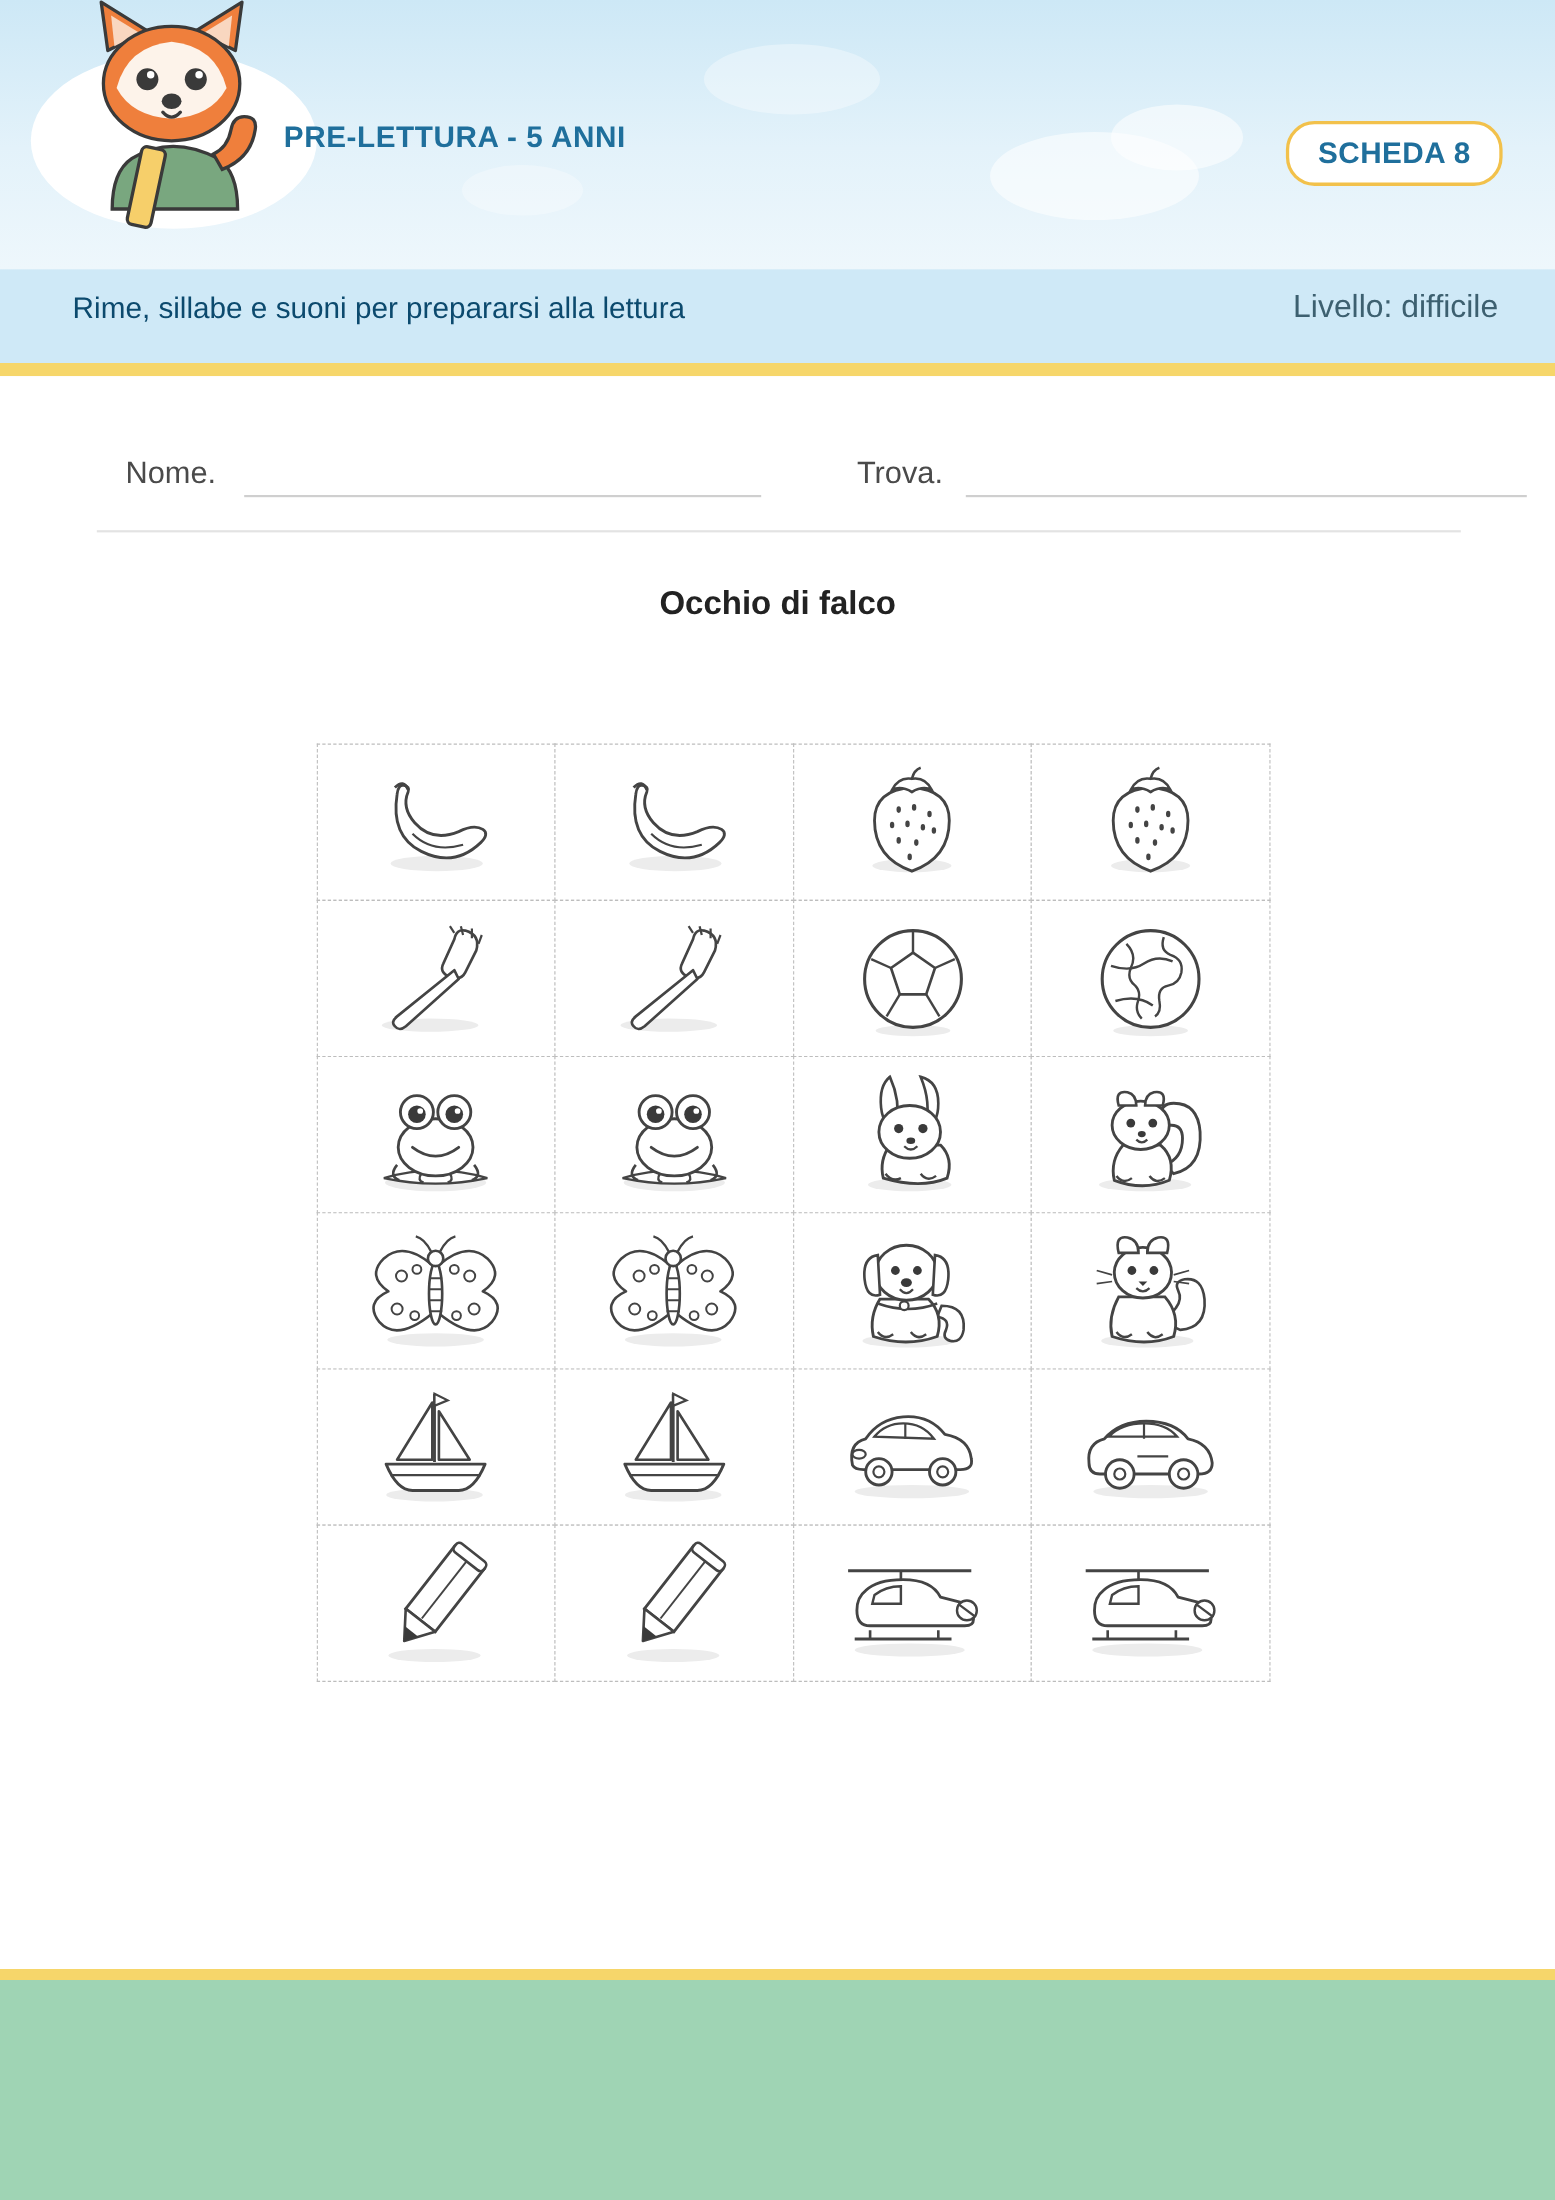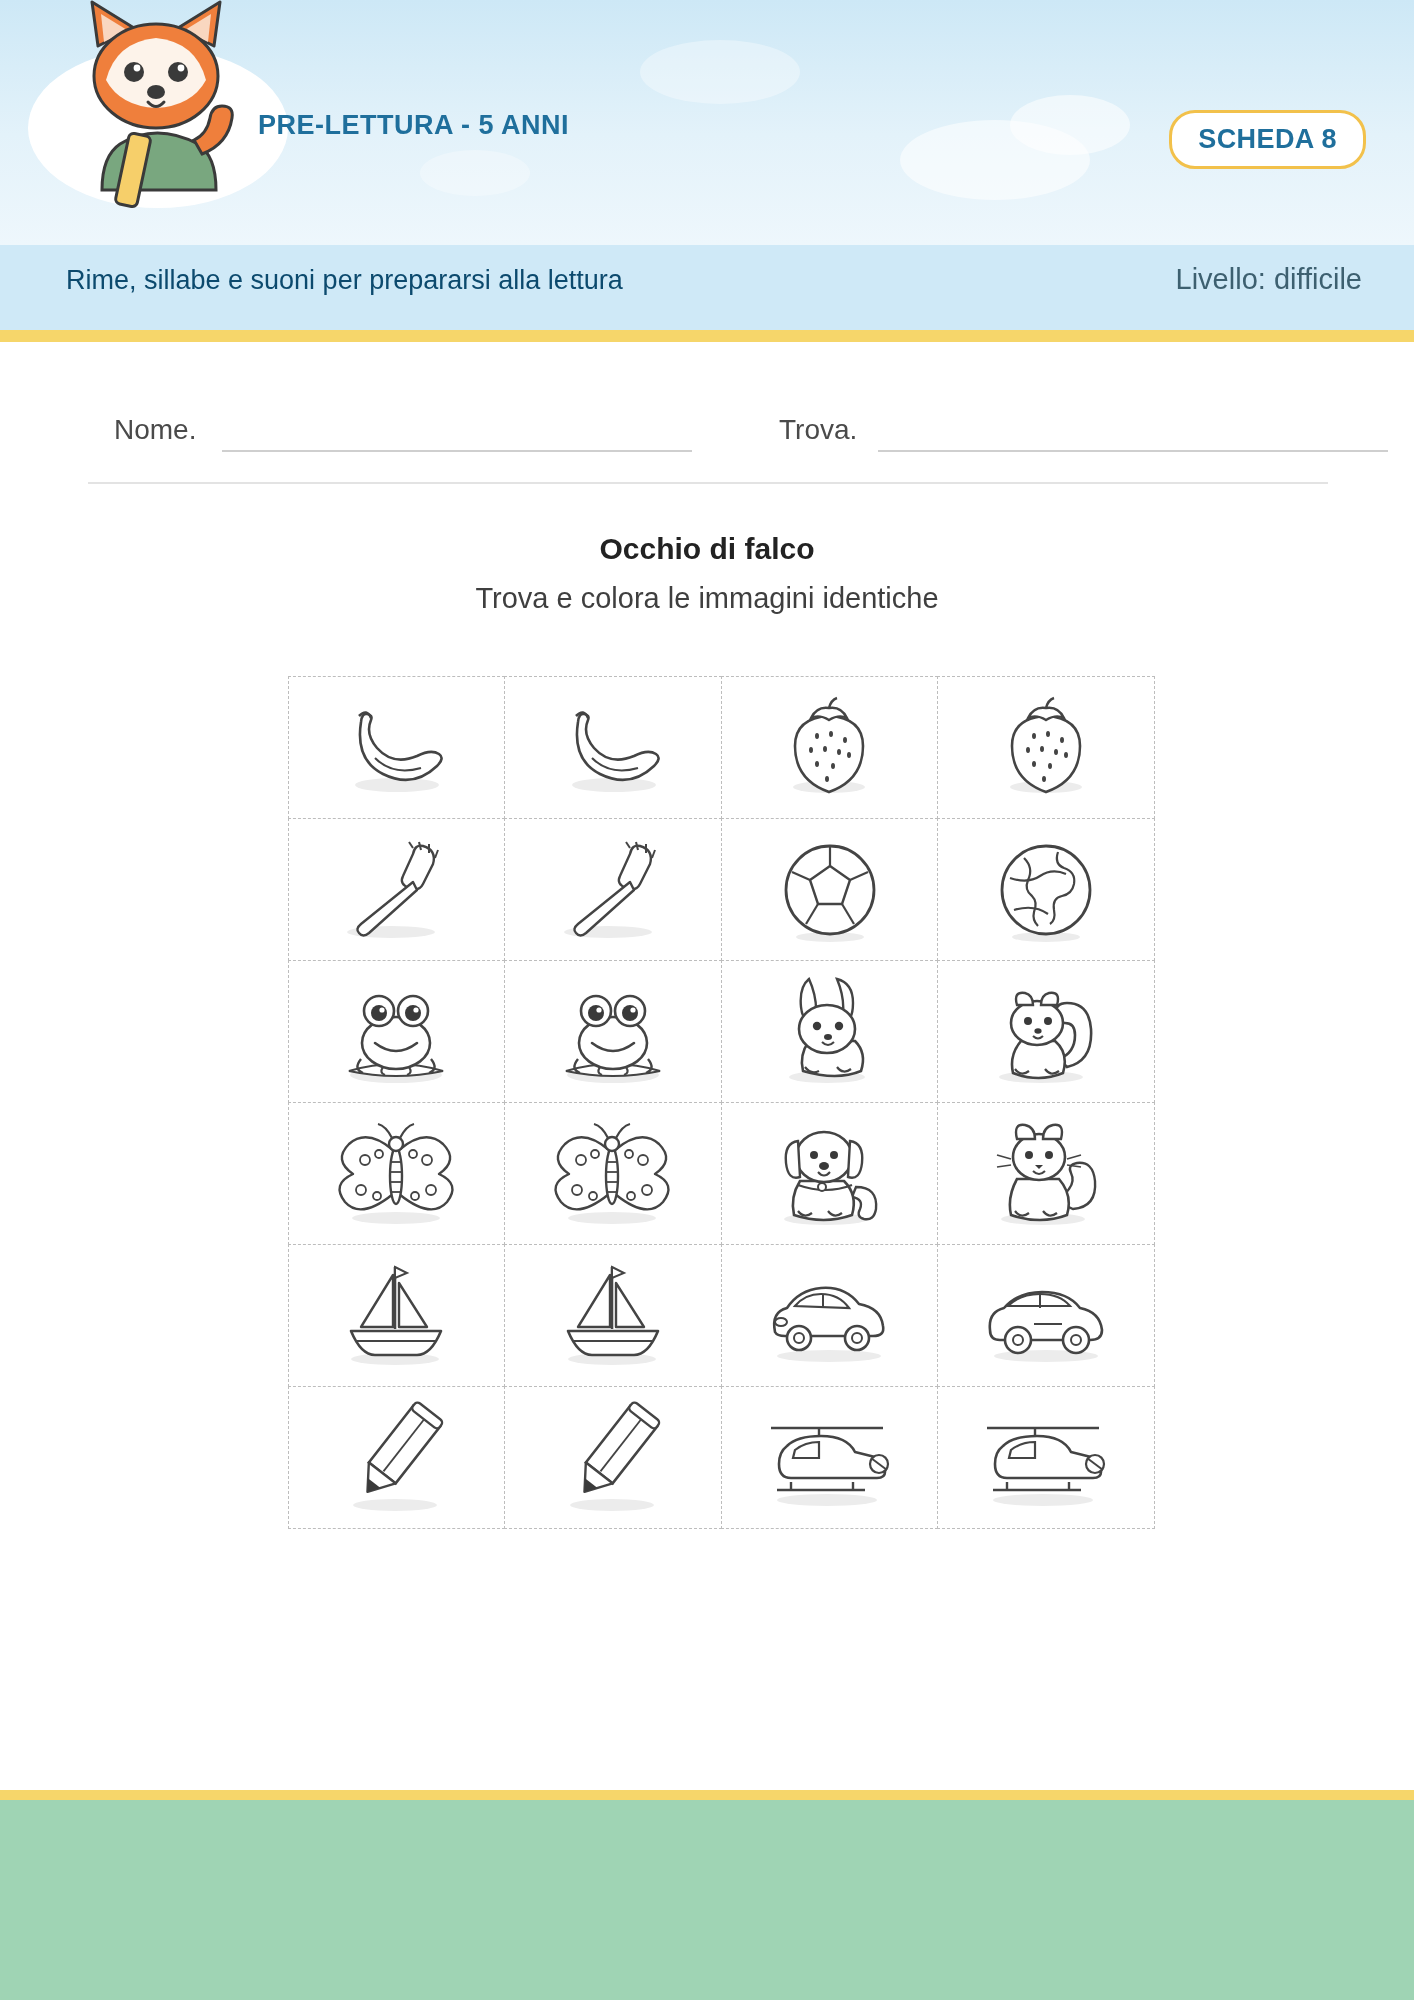--- a/index.html
+++ b/index.html
@@ -276,21 +276,20 @@
 
     <div class="namerow">
       <div class="field-label lbl-nome">Nome.</div>
       <div class="line line-nome"></div>
       <div class="field-label lbl-data">Trova.</div>
       <div class="line line-data"></div>
     </div>
     <div class="hr-sep"></div>
 
     <div class="title">Occhio di falco</div>
-    <div class="instruction">Trova e colora le immagini identiche</div>
 
     <div class="grid">
 
       <div class="cell">
         <svg width="130" height="110" viewBox="0 0 130 110">
           <ellipse class="sh" cx="66" cy="93" rx="42" ry="7"></ellipse>
           <path d="M30 30 q-6 38 22 52 q30 15 54 -8 q8 -8 2 -12 q-8 -5 -22 2 q-24 10 -40 -8 q-12 -14 -6 -28 q2 -5 -4 -6 q-5 -1 -6 8 Z" fill="#ffffff" stroke="#444" stroke-width="2.6" stroke-linejoin="round"></path>
           <path d="M44 66 q18 18 46 10" fill="none" stroke="#444" stroke-width="2"></path>
           <path d="M28 24 q8 -8 12 2" fill="none" stroke="#444" stroke-width="2.6"></path>
         </svg>

